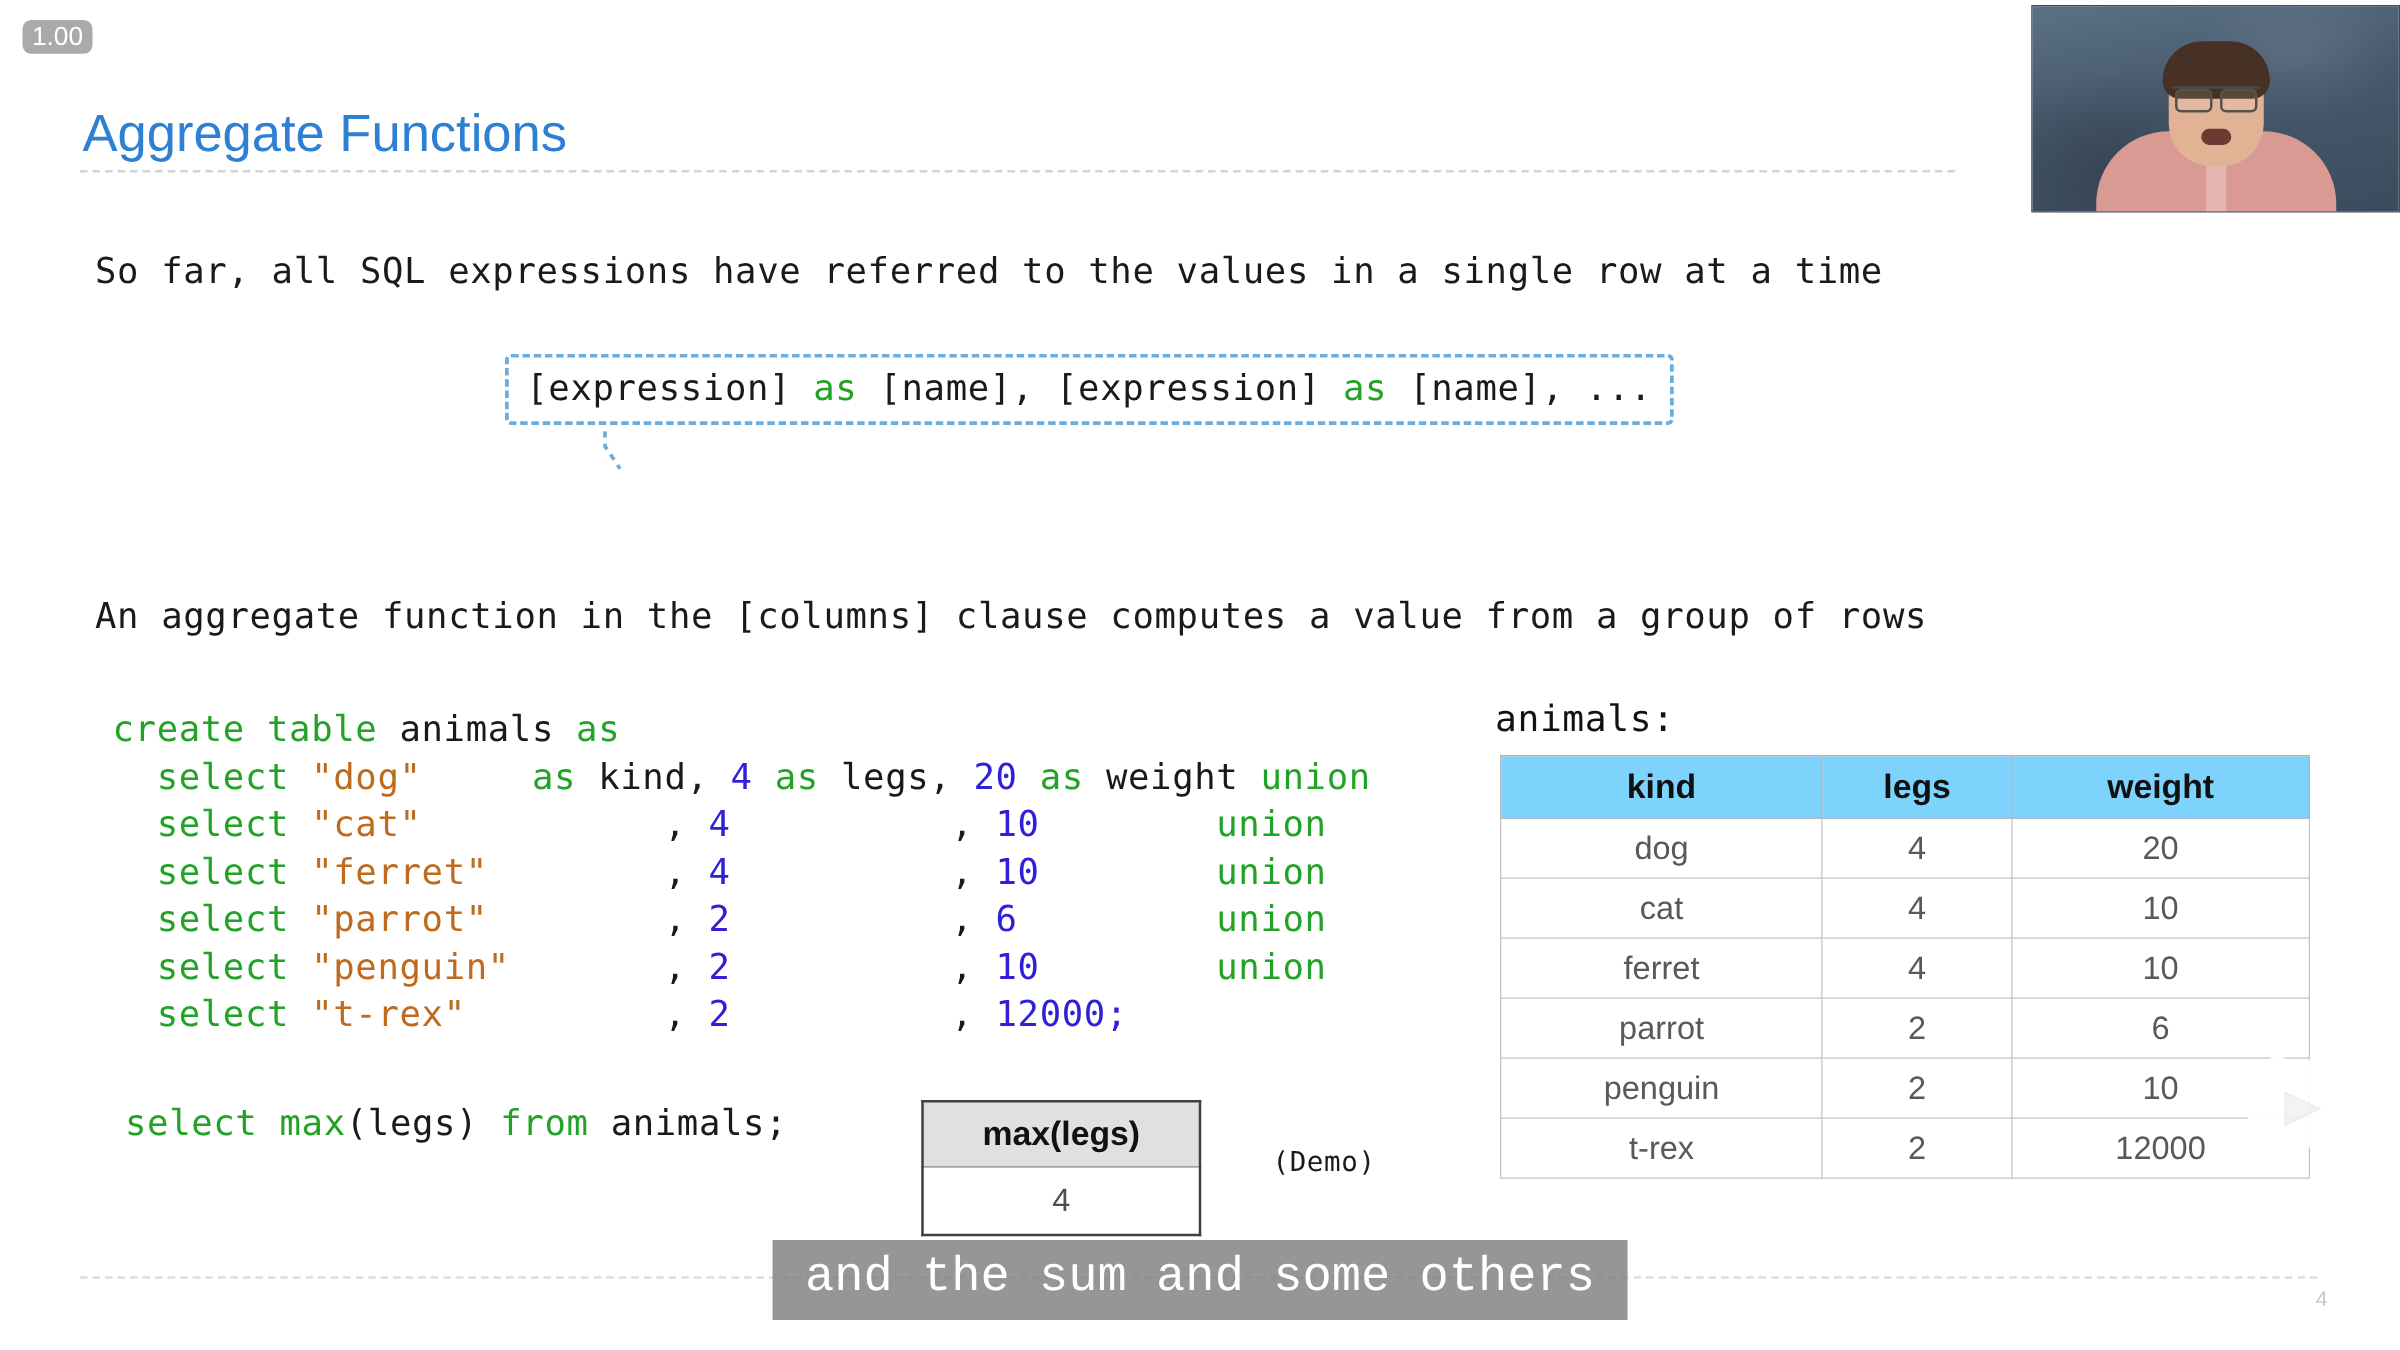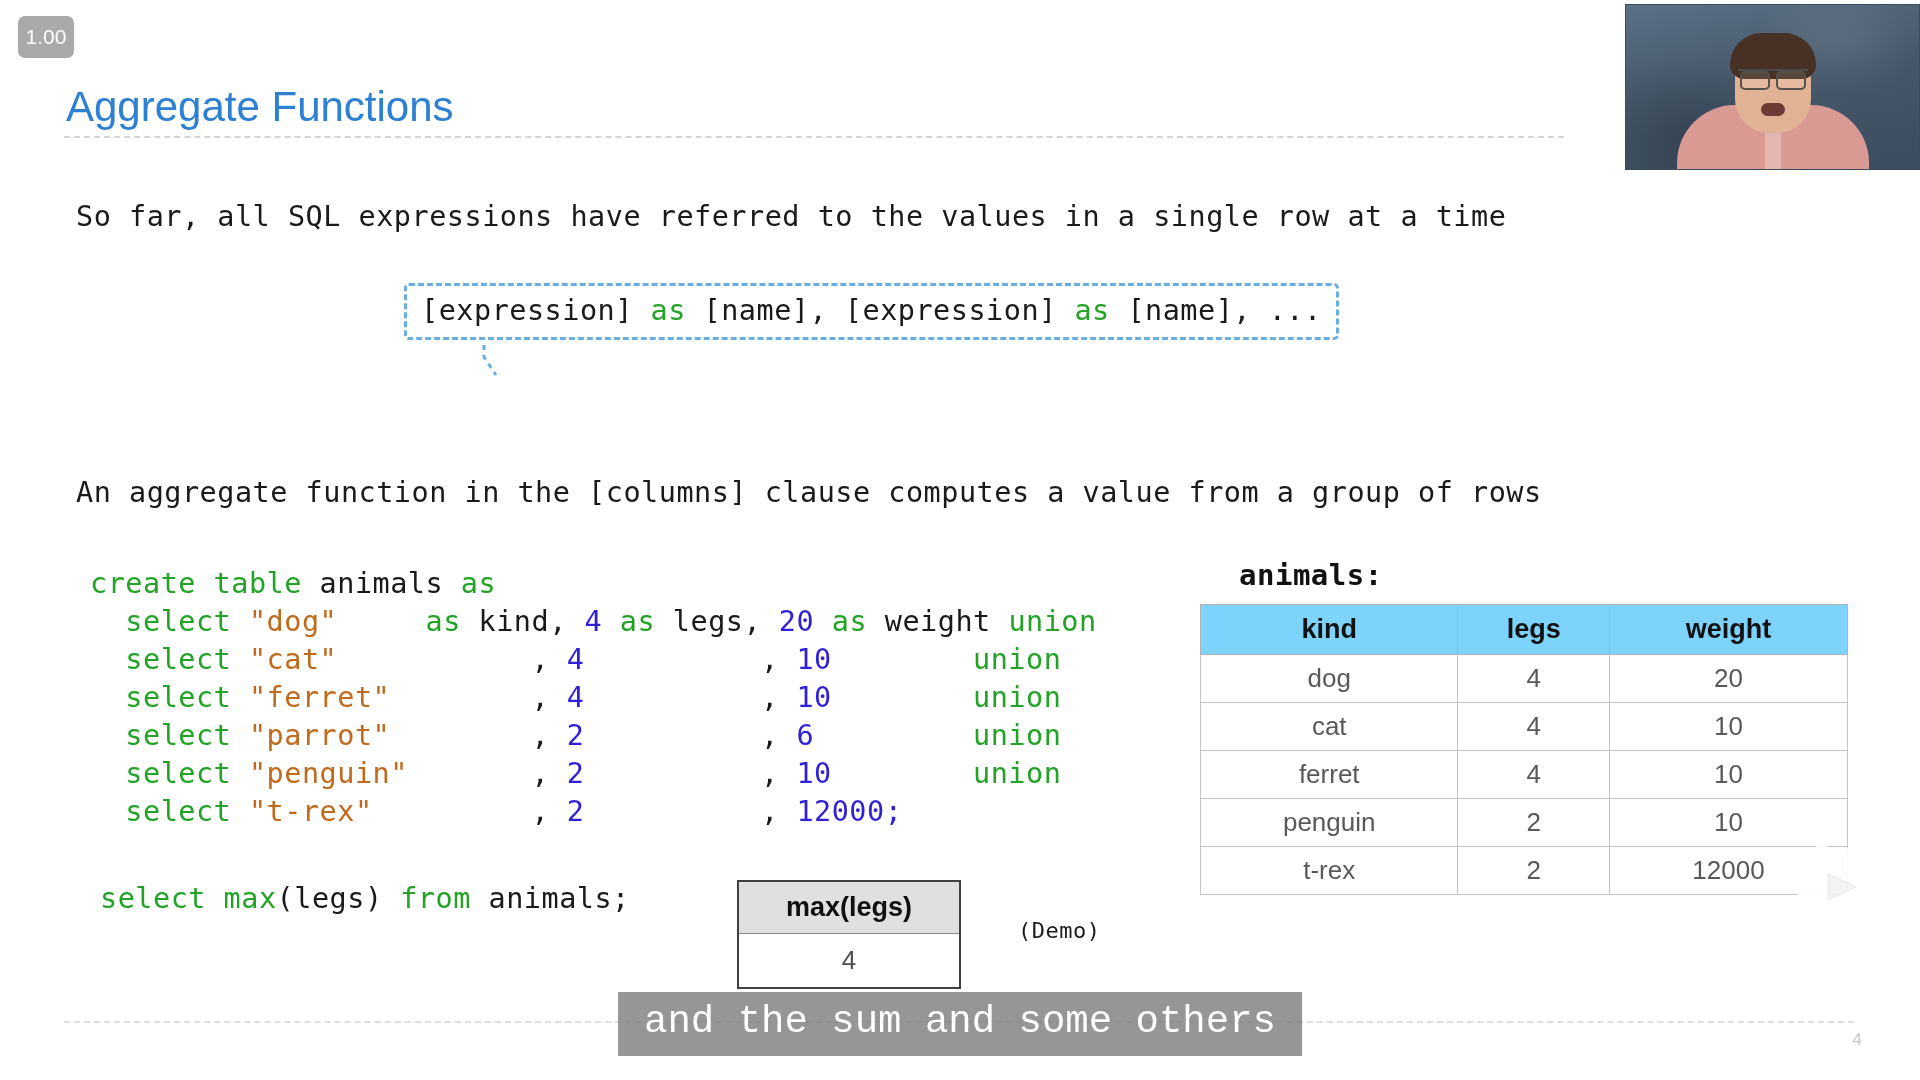--- a/index.html
+++ b/index.html
@@ -14,21 +14,21 @@
     overflow: hidden;
     font-family: "DejaVu Sans", sans-serif;
   }
 
   
   #speed-badge {
     position: absolute;
     left: 18px;
     top: 16px;
     width: 56px;
-    height: 42px;
+    height: 27px;
     background: #aaaaaa;
     border-radius: 7px;
     color: #ffffff;
     font-size: 21px;
     font-family: "Liberation Sans", sans-serif;
     display: flex;
     align-items: center;
     justify-content: center;
     z-index: 40;
   }
@@ -254,24 +254,23 @@
   .num { color: #2f1fd6; }     
   .pln { color: #1a1a1a; }     
 
   
   #animals-label {
     position: absolute;
     left: 1196px;
     top: 558px;
     font-family: "DejaVu Sans Mono", monospace;
     font-size: 29px;
-    font-weight: bold;
+    font-weight: normal;
     color: #111111;
     letter-spacing: 0.5px;
-    margin-left: 43px;
   }
   #animals-table {
     position: absolute;
     left: 1200px;
     top: 604px;
     width: 648px;
     border-collapse: collapse;
     border: 1px solid #b4b4b4;
     background: #ffffff;
     font-family: "Liberation Sans", sans-serif;
@@ -388,20 +387,25 @@
         </tr>
         <tr>
           <td>cat</td>
           <td>4</td>
           <td>10</td>
         </tr>
         <tr>
           <td>ferret</td>
           <td>4</td>
           <td>10</td>
+        </tr>
+        <tr>
+          <td>parrot</td>
+          <td>2</td>
+          <td>6</td>
         </tr>
         <tr>
           <td>penguin</td>
           <td>2</td>
           <td>10</td>
         </tr>
         <tr>
           <td>t-rex</td>
           <td>2</td>
           <td>12000</td>

